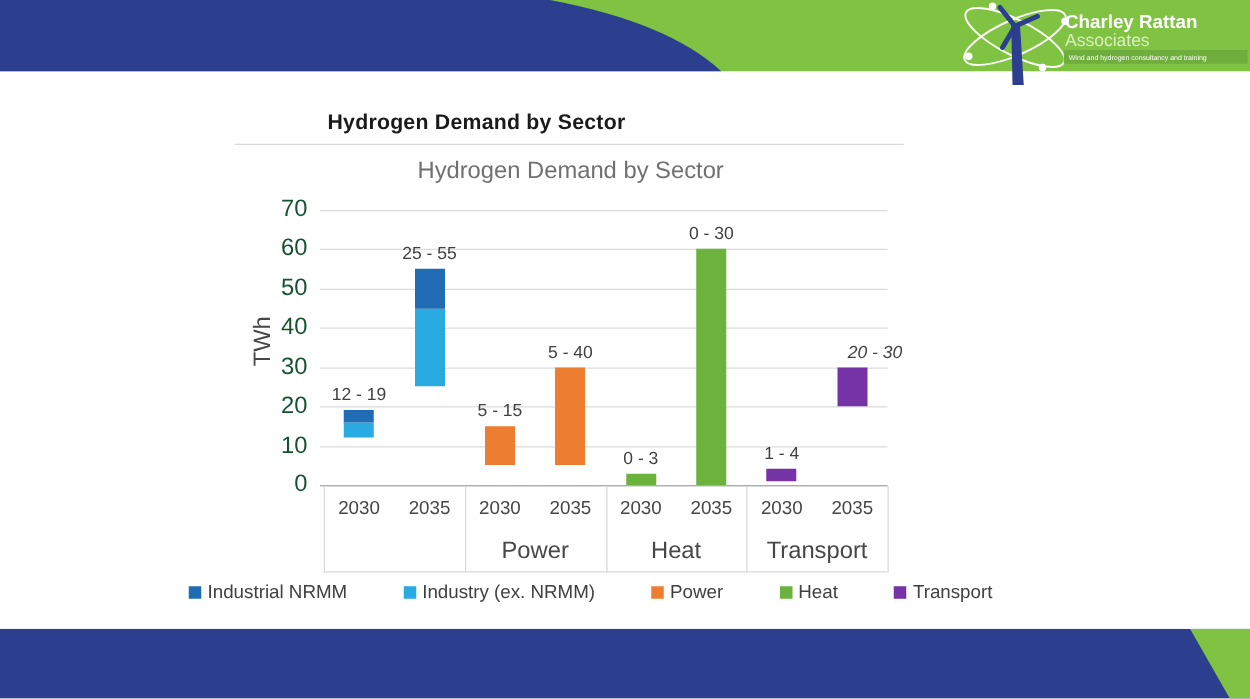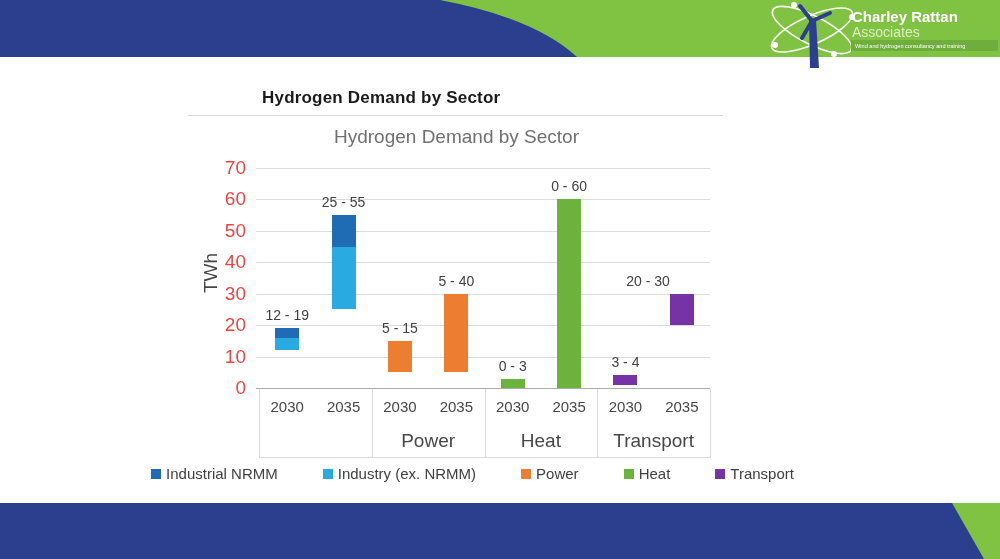--- a/index.html
+++ b/index.html
@@ -26,21 +26,21 @@
     text-align:center; font-size:19px; color:#707070;
   }
   #y-axis-label {
     position:absolute; left:180px; top:262px; width:62px; height:22px;
     transform:rotate(-90deg); transform-origin:center;
     text-align:center; font-size:19px; color:#474747;
   }
   .gridline { position:absolute; height:1px; background:#dcdcdc; }
   .gridline.zero { background:#adadad; }
   .y-tick { position:absolute; width:60px; text-align:right;
-    font-size:19px; color:#ef4444; }
+    font-size:19px; color:#14532d; }
   .bar-seg { position:absolute; }
   .bar-label { position:absolute; width:90px; text-align:center;
     font-size:14px; color:#404040; }
   .tbl-line { position:absolute; background:#d9d9d9; }
   .year-tick { position:absolute; width:56px; text-align:center;
     font-size:15px; color:#474747; }
   .group-label { position:absolute; text-align:center;
     font-size:19px; color:#474747; }
   #legend {
     position:absolute; left:190px; top:465px; width:533px;
@@ -144,25 +144,25 @@
     <div class="bar-seg" style="left: 331.6px; top: 246.571px; width: 24px; height: 62.8571px; background: rgb(41, 171, 226); position: absolute;"></div>
     <div class="bar-seg" style="left: 331.6px; top: 215.143px; width: 24px; height: 31.4286px; background: rgb(31, 108, 180); position: absolute;"></div>
     <div class="bar-label" style="left: 298.6px; top: 194.143px; position: absolute;">25 - 55</div>
     <div class="bar-seg" style="left: 387.95px; top: 340.857px; width: 24px; height: 31.4286px; background: rgb(237, 125, 49); position: absolute;"></div>
     <div class="bar-label" style="left: 354.95px; top: 319.857px; position: absolute;">5 - 15</div>
     <div class="bar-seg" style="left: 444.35px; top: 293.714px; width: 24px; height: 78.5714px; background: rgb(237, 125, 49); position: absolute;"></div>
     <div class="bar-label" style="left: 411.35px; top: 272.714px; position: absolute;">5 - 40</div>
     <div class="bar-seg" style="left: 500.7px; top: 378.571px; width: 24px; height: 9.42857px; background: rgb(108, 179, 62); position: absolute;"></div>
     <div class="bar-label" style="left: 467.7px; top: 357.571px; position: absolute;">0 - 3</div>
     <div class="bar-seg" style="left: 557.1px; top: 199.429px; width: 24px; height: 188.571px; background: rgb(108, 179, 62); position: absolute;"></div>
-    <div class="bar-label" style="left: 524.1px; top: 178.429px; position: absolute;">0 - 60</div>
+    <div class="bar-label" style="left: 524.1px; top: 178.429px; position: absolute;">0 - 30</div>
     <div class="bar-seg" style="left: 613.45px; top: 375.429px; width: 24px; height: 9.42857px; background: rgb(118, 51, 165); position: absolute;"></div>
-    <div class="bar-label" style="left: 580.45px; top: 354.429px; position: absolute;">3 - 4</div>
+    <div class="bar-label" style="left: 580.45px; top: 354.429px; position: absolute;">1 - 4</div>
     <div class="bar-seg" style="left: 669.85px; top: 293.714px; width: 24px; height: 31.4286px; background: rgb(118, 51, 165); position: absolute;"></div>
-    <div class="bar-label" style="left: 603px; top: 272.714px; position: absolute;">20 - 30</div>
+    <div class="bar-label" style="left: 655px; top: 272.714px; position: absolute; font-style: italic;">20 - 30</div>
     <div style="left: 256px; top: 388px; width: 454px; height: 1px; background: rgb(173, 173, 173); position: absolute;"></div>
     <div style="left: 259px; top: 457px; width: 451px; height: 1px; background: rgb(217, 217, 217); position: absolute;"></div>
     <div class="tbl-line" style="left: 259px; top: 389px; width: 1px; height: 69px; position: absolute;"></div>
     <div class="tbl-line" style="left: 371.75px; top: 389px; width: 1px; height: 69px; position: absolute;"></div>
     <div class="tbl-line" style="left: 484.5px; top: 389px; width: 1px; height: 69px; position: absolute;"></div>
     <div class="tbl-line" style="left: 597.25px; top: 389px; width: 1px; height: 69px; position: absolute;"></div>
     <div class="tbl-line" style="left: 710px; top: 389px; width: 1px; height: 69px; position: absolute;"></div>
     <div class="year-tick" style="left: 259.2px; top: 398px; position: absolute;">2030</div>
     <div class="year-tick" style="left: 315.6px; top: 398px; position: absolute;">2035</div>
     <div class="year-tick" style="left: 371.95px; top: 398px; position: absolute;">2030</div>

